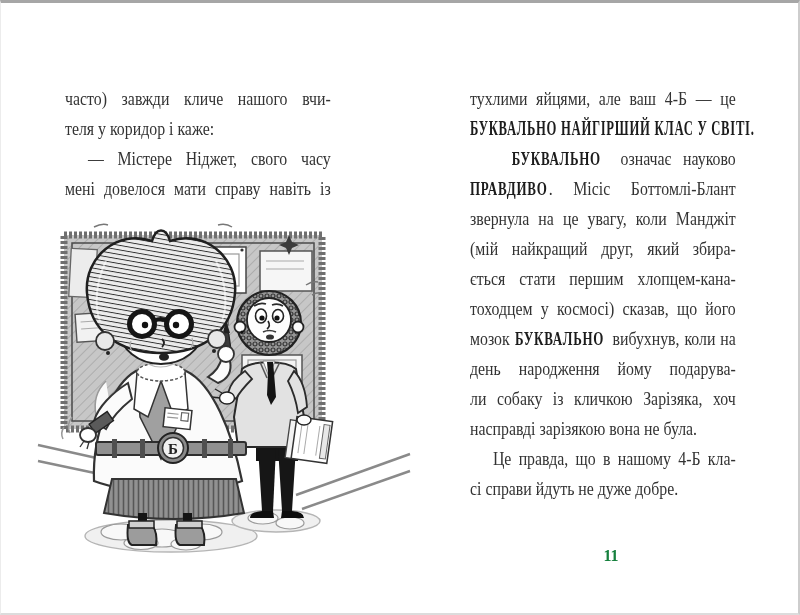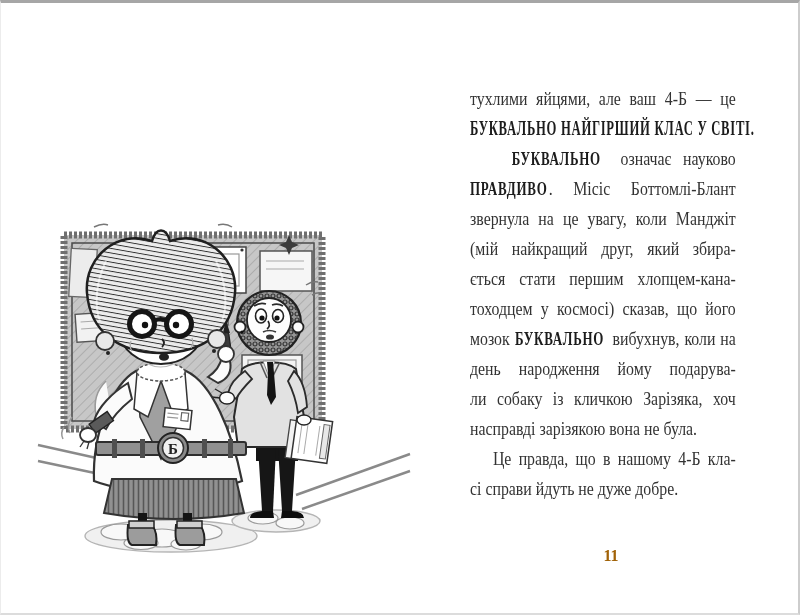--- a/index.html
+++ b/index.html
@@ -24,29 +24,35 @@
     display:inline-block;font-weight:700;letter-spacing:1px;color:#1c1c1c;
     transform:scale(0.82,1.1);transform-origin:0 72%;margin-right:-1.0em;
   }
   .fancy-line{text-align:left;text-align-last:left;}
   .fancy-line .fancy-full{
     display:inline-block;font-weight:700;letter-spacing:1px;color:#1c1c1c;
     white-space:nowrap;transform:scale(0.80,1.12);transform-origin:0 72%;margin-right:0;
   }
   .pageno{
     position:absolute;left:477px;top:544px;width:266px;text-align:center;
-    font-size:16px;font-weight:700;color:#a16207;
+    font-size:16px;font-weight:700;color:#15803d;
   }
   .illus{position:absolute;left:35px;top:218px;width:375px;height:332px;}
 </style>
 </head>
 <body>
 
 <div class="spread">
 
+  <div class="col col-left">
+    <div class="line">часто) завжди кличе нашого вчи-</div>
+    <div class="line endline">теля у коридор і каже:</div>
+    <div class="line indent">— Містере Ніджет, свого часу</div>
+    <div class="line">мені довелося мати справу навіть із</div>
+  </div>
 
   <div class="col col-right">
     <div class="line">тухлими яйцями, але ваш 4-Б — це</div>
     <div class="line fancy-line">
       <span class="fancy-full">БУКВАЛЬНО НАЙГІРШИЙ КЛАС У СВІТІ.</span>
     </div>
     <div class="line indent">
       <span class="fancy">БУКВАЛЬНО</span><span> означає науково</span>
     </div>
     <div class="line">

